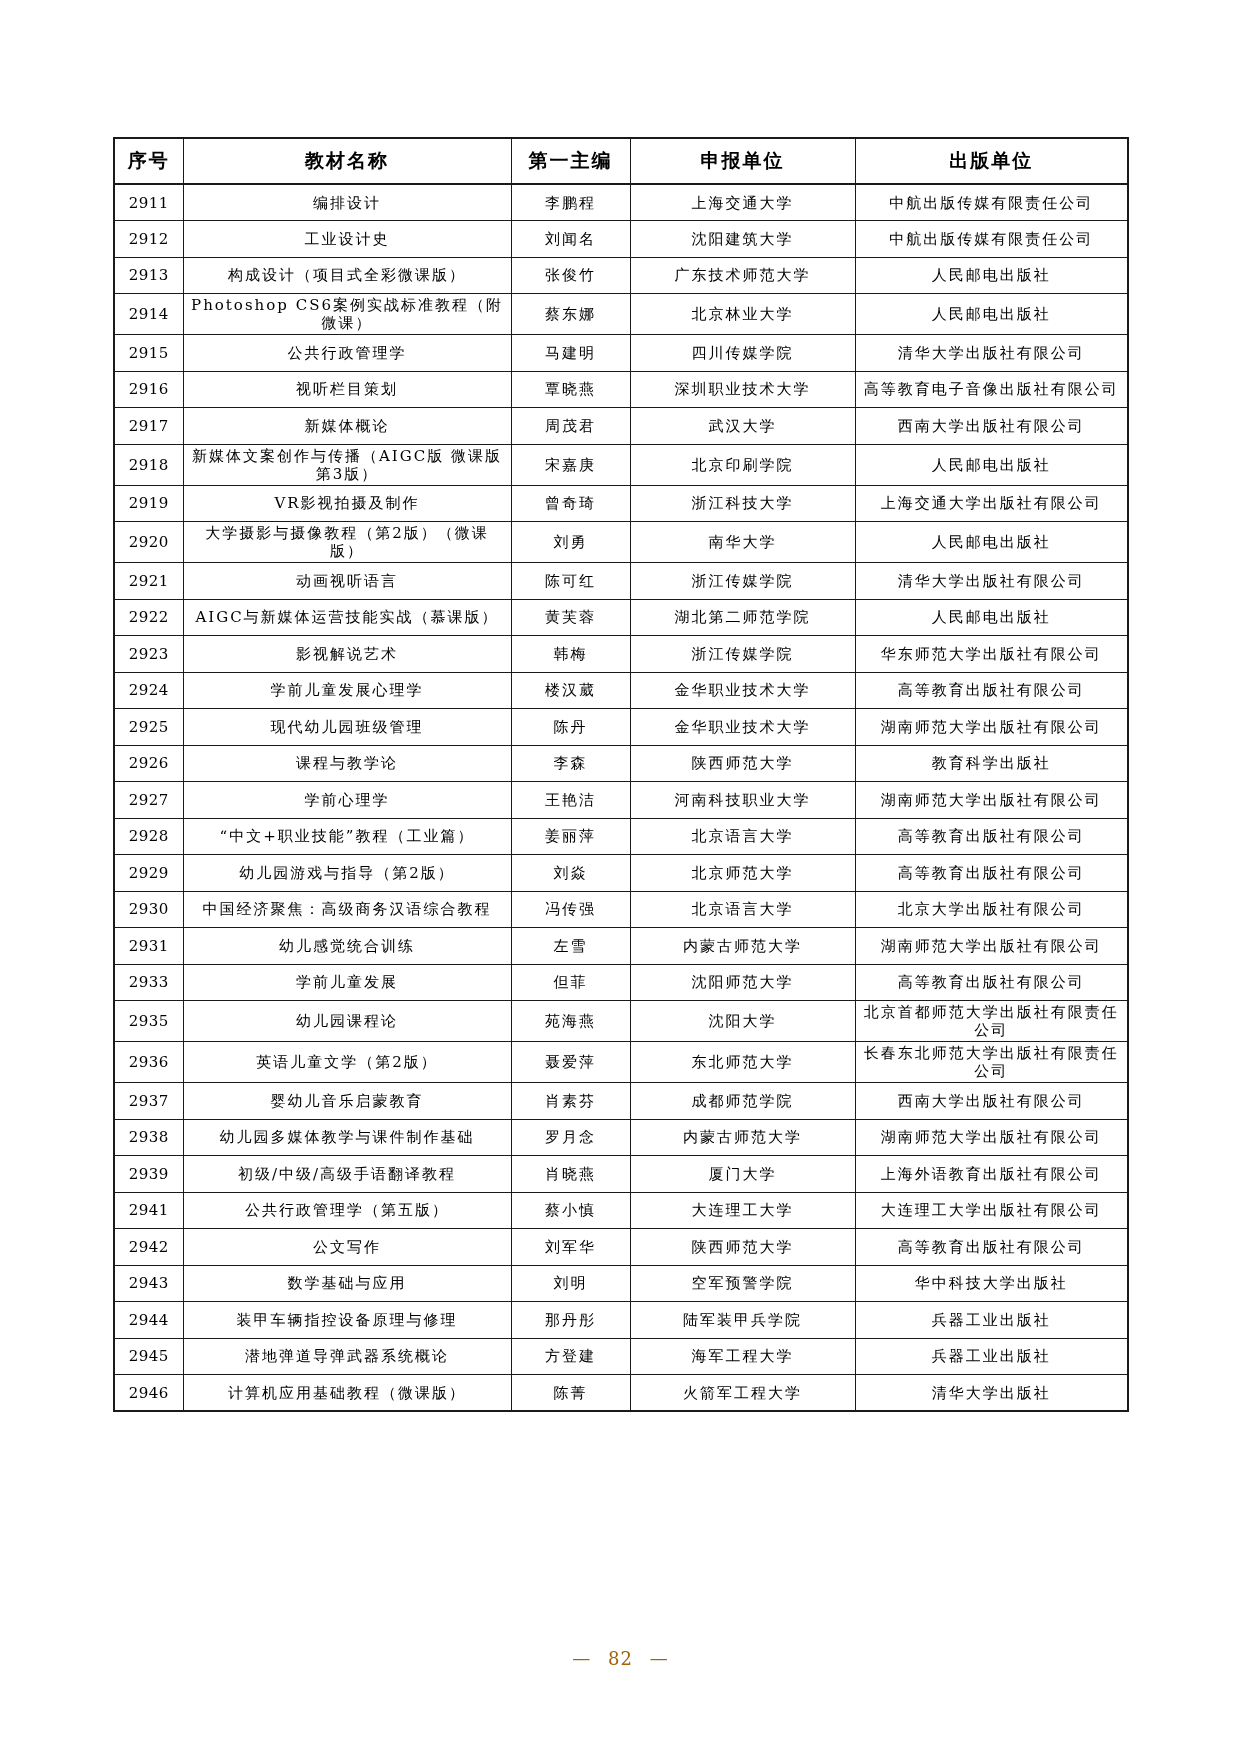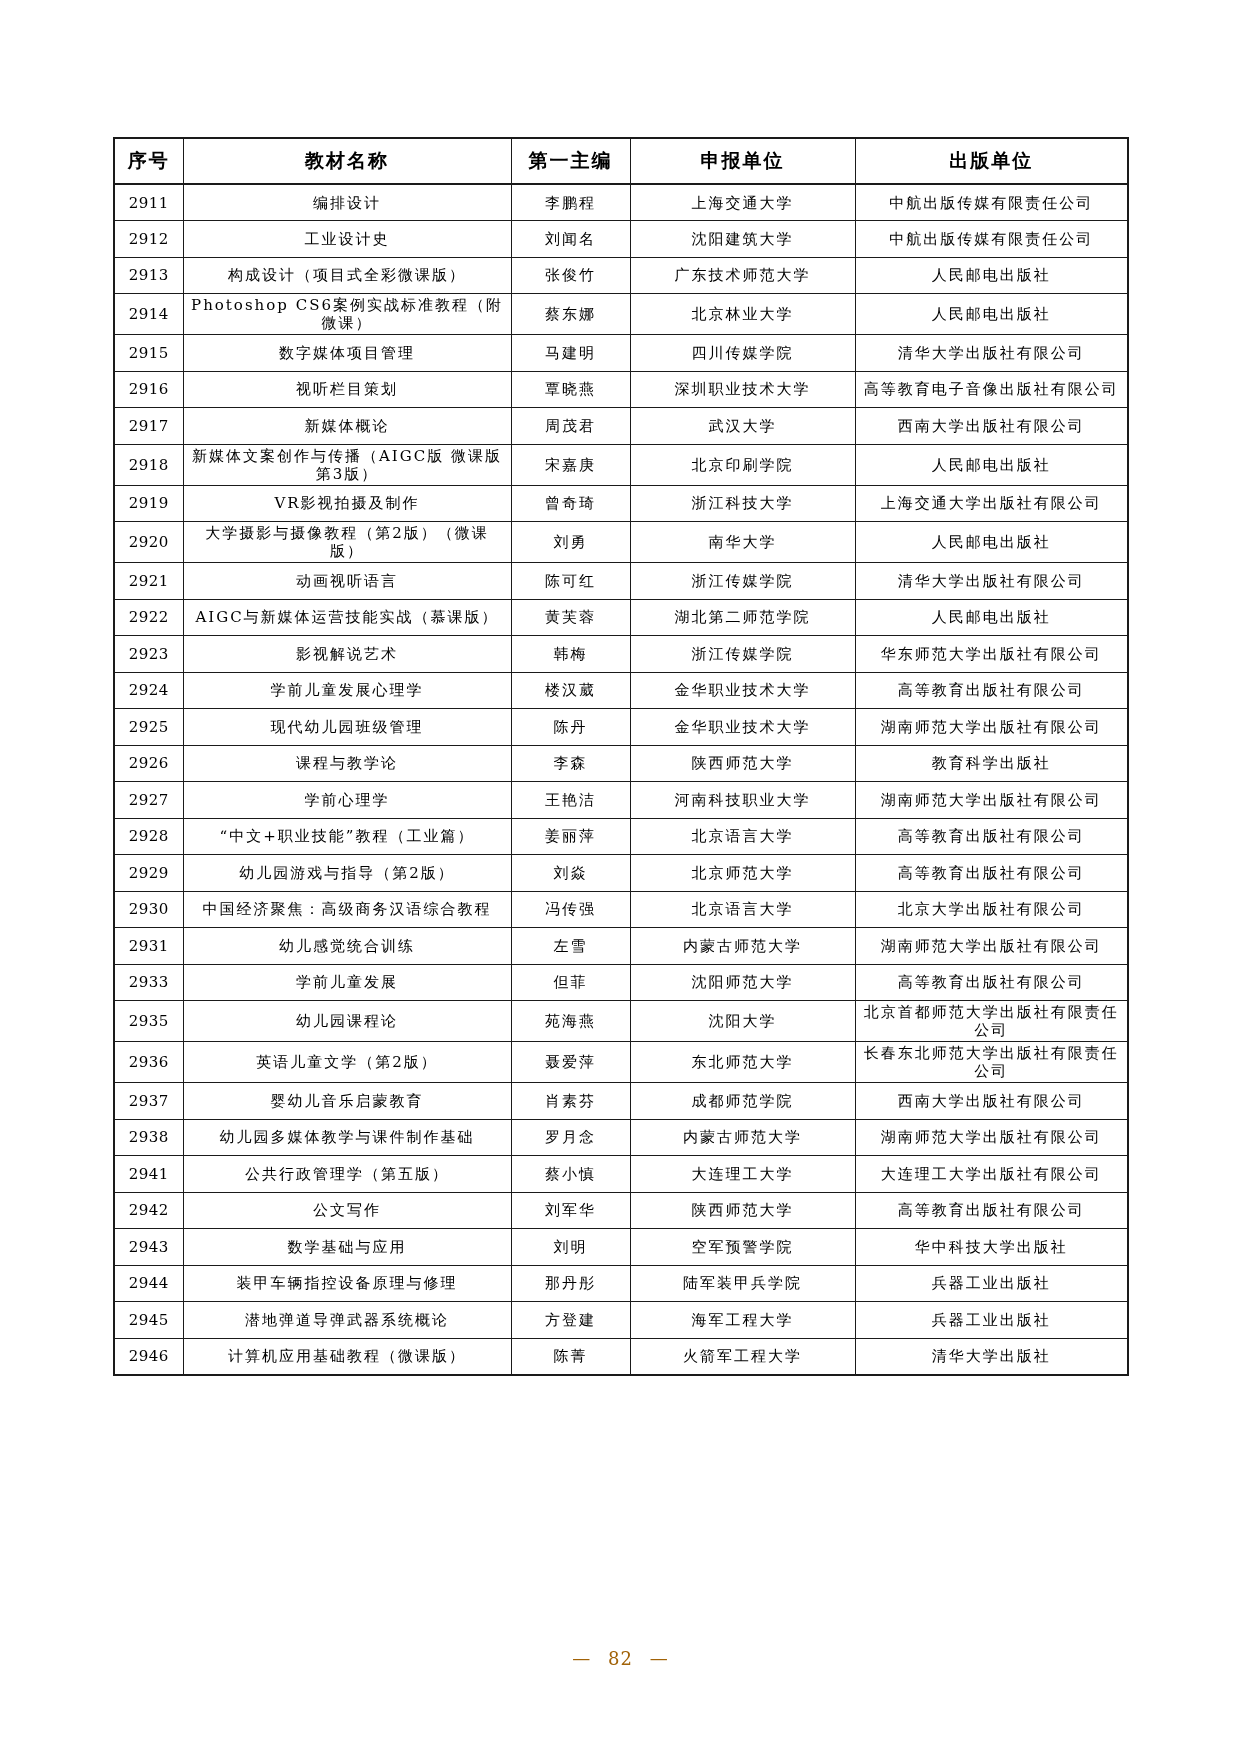--- a/index.html
+++ b/index.html
@@ -114,21 +114,21 @@
         </tr>
         <tr>
           <td>2914</td>
           <td>Photoshop CS6案例实战标准教程（附微课）</td>
           <td>蔡东娜</td>
           <td>北京林业大学</td>
           <td>人民邮电出版社</td>
         </tr>
         <tr>
           <td>2915</td>
-          <td>数字媒体项目管理</td>
+          <td>公共行政管理学</td>
           <td>马建明</td>
           <td>四川传媒学院</td>
           <td>清华大学出版社有限公司</td>
         </tr>
         <tr>
           <td>2916</td>
           <td>视听栏目策划</td>
           <td>覃晓燕</td>
           <td>深圳职业技术大学</td>
           <td>高等教育电子音像出版社有限公司</td>
@@ -267,20 +267,27 @@
           <td>西南大学出版社有限公司</td>
         </tr>
         <tr>
           <td>2938</td>
           <td>幼儿园多媒体教学与课件制作基础</td>
           <td>罗月念</td>
           <td>内蒙古师范大学</td>
           <td>湖南师范大学出版社有限公司</td>
         </tr>
         <tr>
+          <td>2939</td>
+          <td>初级/中级/高级手语翻译教程</td>
+          <td>肖晓燕</td>
+          <td>厦门大学</td>
+          <td>上海外语教育出版社有限公司</td>
+        </tr>
+        <tr>
           <td>2941</td>
           <td>公共行政管理学（第五版）</td>
           <td>蔡小慎</td>
           <td>大连理工大学</td>
           <td>大连理工大学出版社有限公司</td>
         </tr>
         <tr>
           <td>2942</td>
           <td>公文写作</td>
           <td>刘军华</td>

